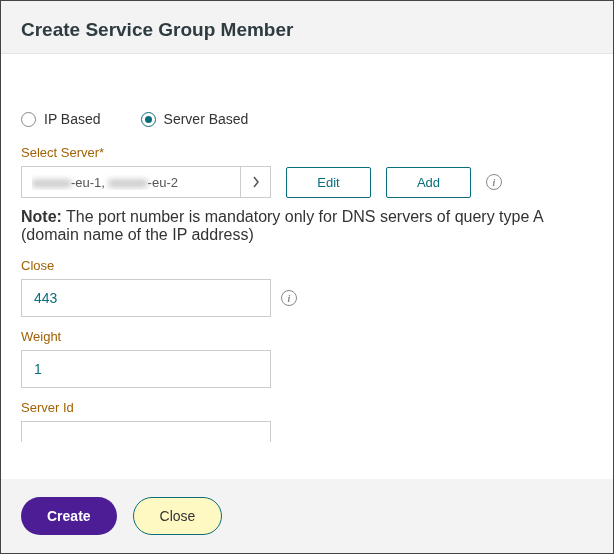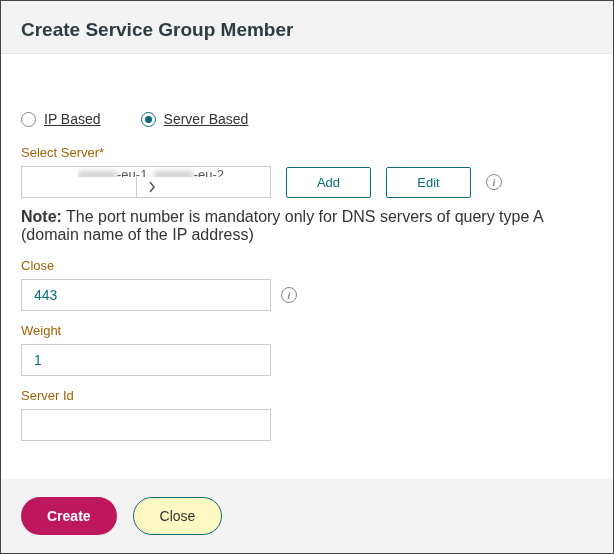--- a/index.html
+++ b/index.html
@@ -2,44 +2,44 @@
 <html><head>
 <meta charset="utf-8">
 <style>
 * { box-sizing: border-box; margin: 0; padding: 0; }
 body { font-family: Arial, Helvetica, sans-serif; font-size: 13px; color: #333; background: #fff; }
 .window { width: 614px; height: 554px; border: 1px solid #444; display: flex; flex-direction: column; gap: 37px; }
 .header { background: #f3f3f3; padding: 18px 20px 12px; border-bottom: 1px solid #e5e5e5; }
 .header h1 { font-size: 19px; font-weight: 600; color: #2e3c42; }
 .content { flex: 1; padding: 20px; overflow: hidden; }
 .radio-group { display: flex; gap: 40px; margin-bottom: 18px; }
-.radio-item { display: flex; align-items: center; gap: 8px; cursor: pointer; text-decoration: underline; }
+.radio-item { display: flex; align-items: center; gap: 8px; cursor: pointer; }
 .radio-circle { width: 15px; height: 15px; border: 1.5px solid #888; border-radius: 50%; display: flex; align-items: center; justify-content: center; }
 .radio-circle.selected { border-color: #0a6e7a; }
 .radio-dot { width: 7px; height: 7px; background: #0a6e7a; border-radius: 50%; }
 .radio-label { font-size: 14px; color: #333; }
 .field-label { display: block; font-size: 13px; color: #a16207; margin-bottom: 6px; }
 .select-row { display: flex; gap: 15px; align-items: center; margin-bottom: 10px; }
-.select-box { width: 250px; height: 32px; border: 1px solid #ccc; display: flex; align-items: center; justify-content: space-between; padding: 0 0 0 10px; background: #fff; flex-direction: column; }
+.select-box { width: 250px; height: 32px; border: 1px solid #ccc; display: flex; align-items: center; justify-content: space-between; padding: 0 0 0 10px; background: #fff; }
 .select-box-text { color: #555; font-size: 13px; overflow: hidden; white-space: nowrap; }
 .blur { filter: blur(3px); display: inline-block; }
 .chevron-box { width: 30px; height: 32px; border-left: 1px solid #ccc; display: flex; align-items: center; justify-content: center; }
 .btn-outline { border: 1px solid #0a6e7a; background: #fff; color: #0a6e7a; font-size: 13px; padding: 7px 0; width: 85px; cursor: pointer; border-radius: 2px; }
 .info-icon { width: 16px; height: 16px; border: 1.5px solid #888; border-radius: 50%; display: flex; align-items: center; justify-content: center; font-size: 10px; color: #888; font-family: serif; font-style: italic; font-weight: bold; }
 .note { font-size: 16px; color: #333; margin-bottom: 14px; }
 .note b { font-weight: 600; }
 .field { margin-bottom: 12px; }
 .input-row { display: flex; align-items: center; gap: 10px; }
-.text-input { width: 250px; height: 32px; border: 1px solid #ccc; padding: 0 12px; font-size: 14px; color: #0a6e7a; background: #fff; }
+.text-input { width: 250px; height: 38px; border: 1px solid #ccc; padding: 0 12px; font-size: 14px; color: #0a6e7a; background: #fff; }
 .text-input::placeholder { color: #0a6e7a; }
 .checkbox-row { display: flex; align-items: center; gap: 8px; margin-top: 8px; }
 .checkbox { width: 16px; height: 16px; background: #0a6e7a; border-radius: 3px; display: flex; align-items: center; justify-content: center; }
 .checkbox svg { width: 11px; height: 11px; }
 .footer { background: #f3f3f3; padding: 18px 20px; display: flex; gap: 16px; }
-.btn-primary { background: #be185d; color: #fff; border: none; font-size: 14px; font-weight: 600; padding: 10px 26px; border-radius: 22px; cursor: pointer; }
+.btn-primary { background: #4c1d95; color: #fff; border: none; font-size: 14px; font-weight: 600; padding: 10px 26px; border-radius: 22px; cursor: pointer; }
 .btn-secondary { background: #fef9c3; color: #333; border: 1.5px solid #0a6e7a; font-size: 14px; padding: 10px 26px; border-radius: 22px; cursor: pointer; }
 </style>
 </head>
 <body>
 
 <div class="window">
   <div class="header">
     <h1>Create Service Group Member</h1>
   </div>
 
@@ -64,22 +64,22 @@
         <span class="select-box-text">
           <span class="blur">xxxxxx</span><span>-eu-1,</span>
           <span class="blur">xxxxxx</span><span>-eu-2</span>
         </span>
         <span class="chevron-box">
           <svg width="8" height="12" viewBox="0 0 8 12">
               <path d="M2 1 L6 6 L2 11" stroke="#555" stroke-width="1.5" fill="none"></path>
             </svg>
         </span>
       </div>
+      <button class="btn-outline">Edit</button>
       <button class="btn-outline">Add</button>
-      <button class="btn-outline">Edit</button>
       <span class="info-icon">i</span>
     </div>
 
     <p class="note">
       <b>Note:</b><span> The port number is mandatory only for DNS servers of query type A (domain name of the IP address)</span>
     </p>
 
     <div class="field">
       <label class="field-label">Close</label>
       <div class="input-row">

